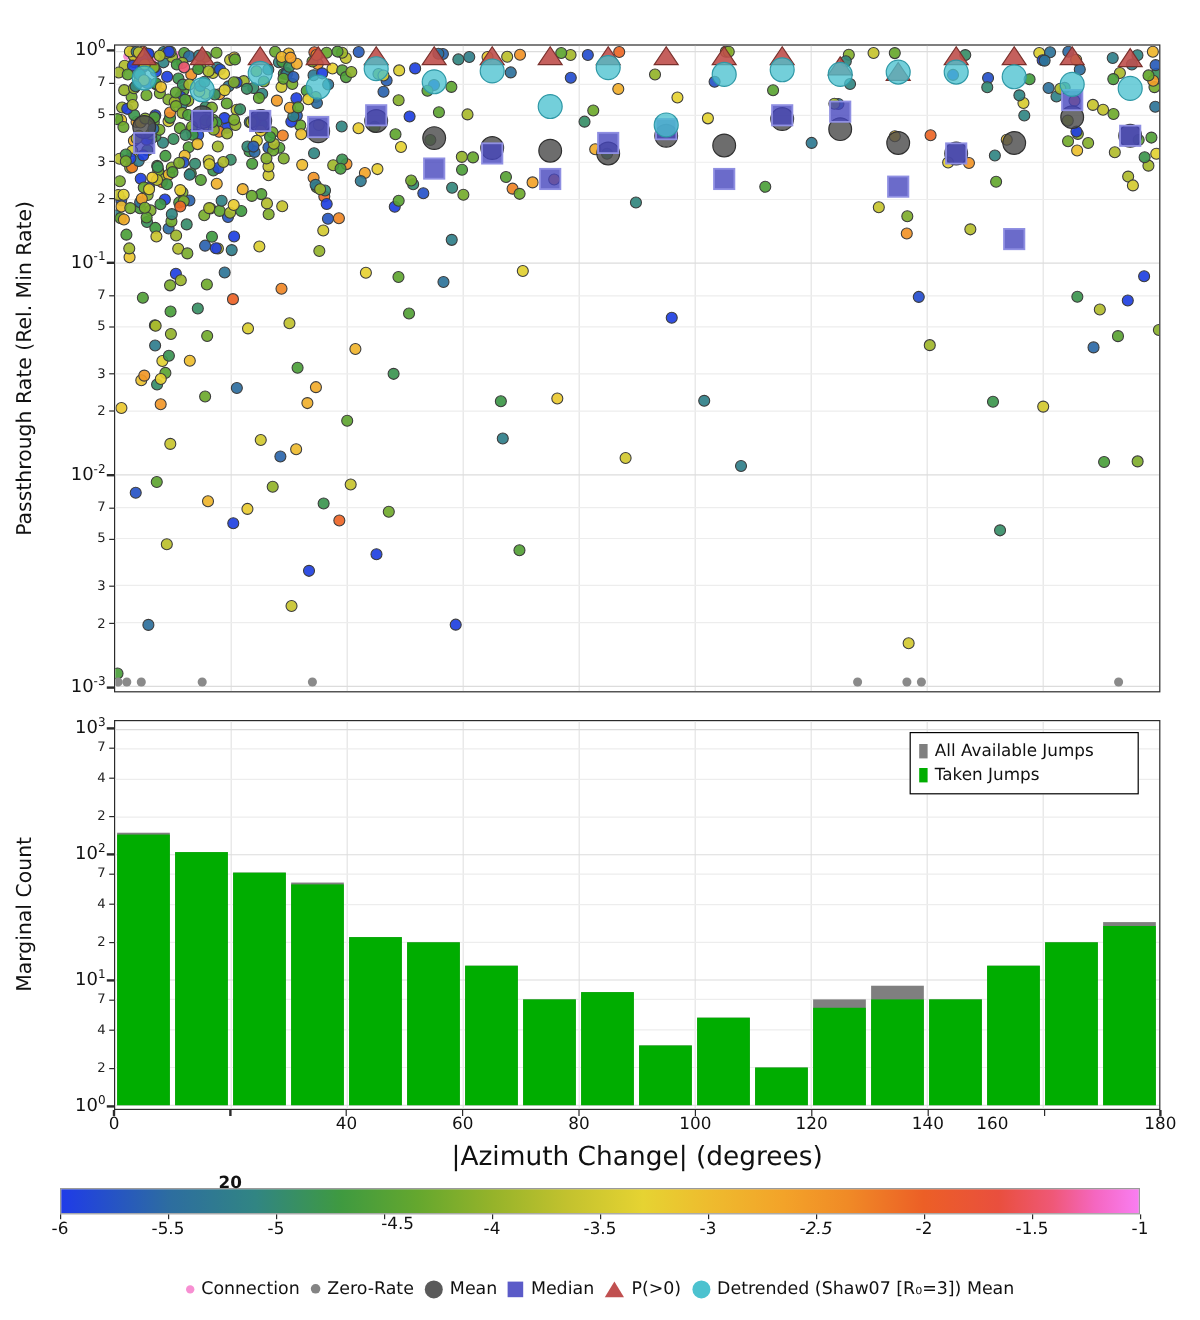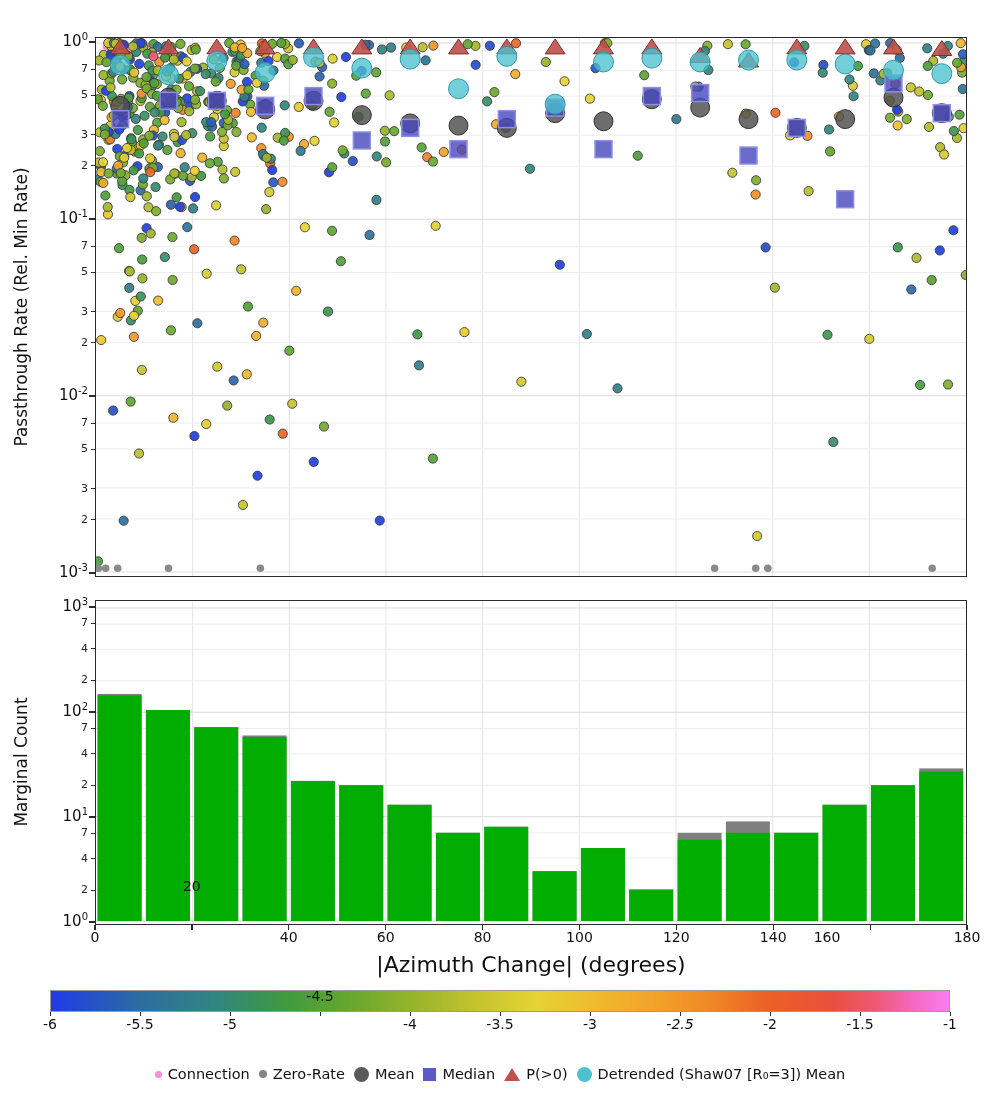--- a/index.html
+++ b/index.html
@@ -765,20 +765,30 @@
         <rect x="534.4888888888889" y="290.391850455282" width="44.044444444444444" height="31.608149544718003" fill="#00ad00"></rect>
         <rect x="582.9333333333333" y="240.2941187097174" width="44.044444444444444" height="81.7058812902826" fill="#00ad00"></rect>
         <rect x="631.3777777777777" y="233.26470579850303" width="44.044444444444444" height="88.73529420149697" fill="#00ad00"></rect>
         <rect x="679.8222222222222" y="233.26470579850303" width="44.044444444444444" height="88.73529420149697" fill="#00ad00"></rect>
         <rect x="728.2666666666667" y="205.03594800778214" width="44.044444444444444" height="116.96405199221786" fill="#00ad00"></rect>
         <rect x="776.7111111111111" y="185.39185045528197" width="44.044444444444444" height="136.60814954471803" fill="#00ad00"></rect>
         <rect x="825.1555555555556" y="171.70680476330634" width="44.044444444444444" height="150.29319523669366" fill="#00ad00"></rect>
       </svg>
   </div>
 
+  <div class="histlegend" id="histLegend">
+      <div class="row" style="">
+        <span class="sw" style="background: rgb(127, 127, 127);"></span>
+        <span>All Available Jumps</span>
+      </div>
+      <div class="row" style="">
+        <span class="sw" style="background: rgb(0, 173, 0);"></span>
+        <span>Taken Jumps</span>
+      </div>
+    </div>
 
   <div class="xlab">|Azimuth Change| (degrees)</div>
 
   <div class="cbar" id="colorbar" style="background: linear-gradient(to right, rgb(31, 59, 232) 0%, rgb(45, 109, 160) 10%, rgb(49, 133, 131) 18%, rgb(63, 154, 64) 26%, rgb(100, 167, 46) 33%, rgb(149, 179, 42) 40%, rgb(195, 194, 46) 47%, rgb(230, 211, 50) 54%, rgb(238, 188, 46) 60%, rgb(243, 163, 41) 67%, rgb(240, 138, 38) 73%, rgb(236, 95, 38) 80%, rgb(233, 79, 62) 87%, rgb(239, 88, 119) 92%, rgb(245, 103, 193) 96%, rgb(249, 126, 242) 100%);"></div>
 
   <div class="legend-row" id="legendRow">
       <span class="legend-item">
         <span class="mk dot" style="background: rgb(247, 143, 210);"></span>
         <span>Connection</span>
       </span>
@@ -858,21 +868,21 @@
       <div class="lbl minor" style="left:40px;width:48px;top:778.391850455282px;text-align:right;">2</div>
       <div class="tickmark" style="left:91px;top:784.891850455282px;width:4px;height:1px;"></div>
       <div class="lbl minor" style="left:40px;width:48px;top:616.264705798503px;text-align:right;">7</div>
       <div class="tickmark" style="left:91px;top:622.764705798503px;width:4px;height:1px;"></div>
       <div class="lbl minor" style="left:40px;width:48px;top:641.783700910564px;text-align:right;">4</div>
       <div class="tickmark" style="left:91px;top:648.283700910564px;width:4px;height:1px;"></div>
       <div class="lbl minor" style="left:40px;width:48px;top:673.391850455282px;text-align:right;">2</div>
       <div class="tickmark" style="left:91px;top:679.891850455282px;width:4px;height:1px;"></div>
       <div class="lbl xtick" style="left:70px;width:50px;top:929px;">0</div>
       <div class="tickmark" style="left:94.4px;top:925px;width:1.3px;height:5px;"></div>
-      <div class="lbl xtick" style="left:166.88888888888889px;width:50px;top:878px;">20</div>
+      <div class="lbl xtick" style="left:166.88888888888889px;width:50px;top:978px;font-weight:bold;">20</div>
       <div class="tickmark" style="left:191.2888888888889px;top:925px;width:1.3px;height:5px;"></div>
       <div class="lbl xtick" style="left:263.77777777777777px;width:50px;top:929px;">40</div>
       <div class="tickmark" style="left:288.17777777777775px;top:925px;width:1.3px;height:5px;"></div>
       <div class="lbl xtick" style="left:360.6666666666667px;width:50px;top:929px;">60</div>
       <div class="tickmark" style="left:385.06666666666666px;top:925px;width:1.3px;height:5px;"></div>
       <div class="lbl xtick" style="left:457.55555555555554px;width:50px;top:929px;">80</div>
       <div class="tickmark" style="left:481.9555555555555px;top:925px;width:1.3px;height:5px;"></div>
       <div class="lbl xtick" style="left:554.4444444444445px;width:50px;top:929px;">100</div>
       <div class="tickmark" style="left:578.8444444444444px;top:925px;width:1.3px;height:5px;"></div>
       <div class="lbl xtick" style="left:651.3333333333334px;width:50px;top:929px;">120</div>
@@ -882,21 +892,21 @@
       <div class="lbl xtick" style="left:802px;width:50px;top:929px;">160</div>
       <div class="tickmark" style="left:869.5111111111111px;top:925px;width:1.3px;height:5px;"></div>
       <div class="lbl xtick" style="left:942px;width:50px;top:929px;">180</div>
       <div class="tickmark" style="left:966.4px;top:925px;width:1.3px;height:5px;"></div>
       <div class="lbl cbtick" style="left:25px;width:50px;top:1016px;">-6</div>
       <div class="tickmark" style="left:49.5px;top:1012px;width:1px;height:4px;"></div>
       <div class="lbl cbtick" style="left:115px;width:50px;top:1016px;">-5.5</div>
       <div class="tickmark" style="left:139.5px;top:1012px;width:1px;height:4px;"></div>
       <div class="lbl cbtick" style="left:205px;width:50px;top:1016px;">-5</div>
       <div class="tickmark" style="left:229.5px;top:1012px;width:1px;height:4px;"></div>
-      <div class="lbl cbtick" style="left:295px;width:50px;top:988px;">-4.5</div>
+      <div class="lbl cbtick" style="left:295px;width:50px;top:1012px;text-align:right;">-4.5</div>
       <div class="tickmark" style="left:319.5px;top:1012px;width:1px;height:4px;"></div>
       <div class="lbl cbtick" style="left:385px;width:50px;top:1016px;">-4</div>
       <div class="tickmark" style="left:409.5px;top:1012px;width:1px;height:4px;"></div>
       <div class="lbl cbtick" style="left:475px;width:50px;top:1016px;">-3.5</div>
       <div class="tickmark" style="left:499.5px;top:1012px;width:1px;height:4px;"></div>
       <div class="lbl cbtick" style="left:565px;width:50px;top:1016px;">-3</div>
       <div class="tickmark" style="left:589.5px;top:1012px;width:1px;height:4px;"></div>
       <div class="lbl cbtick" style="left:655px;width:50px;top:1016px;font-style:italic;">-2.5</div>
       <div class="tickmark" style="left:679.5px;top:1012px;width:1px;height:4px;"></div>
       <div class="lbl cbtick" style="left:745px;width:50px;top:1016px;">-2</div>

